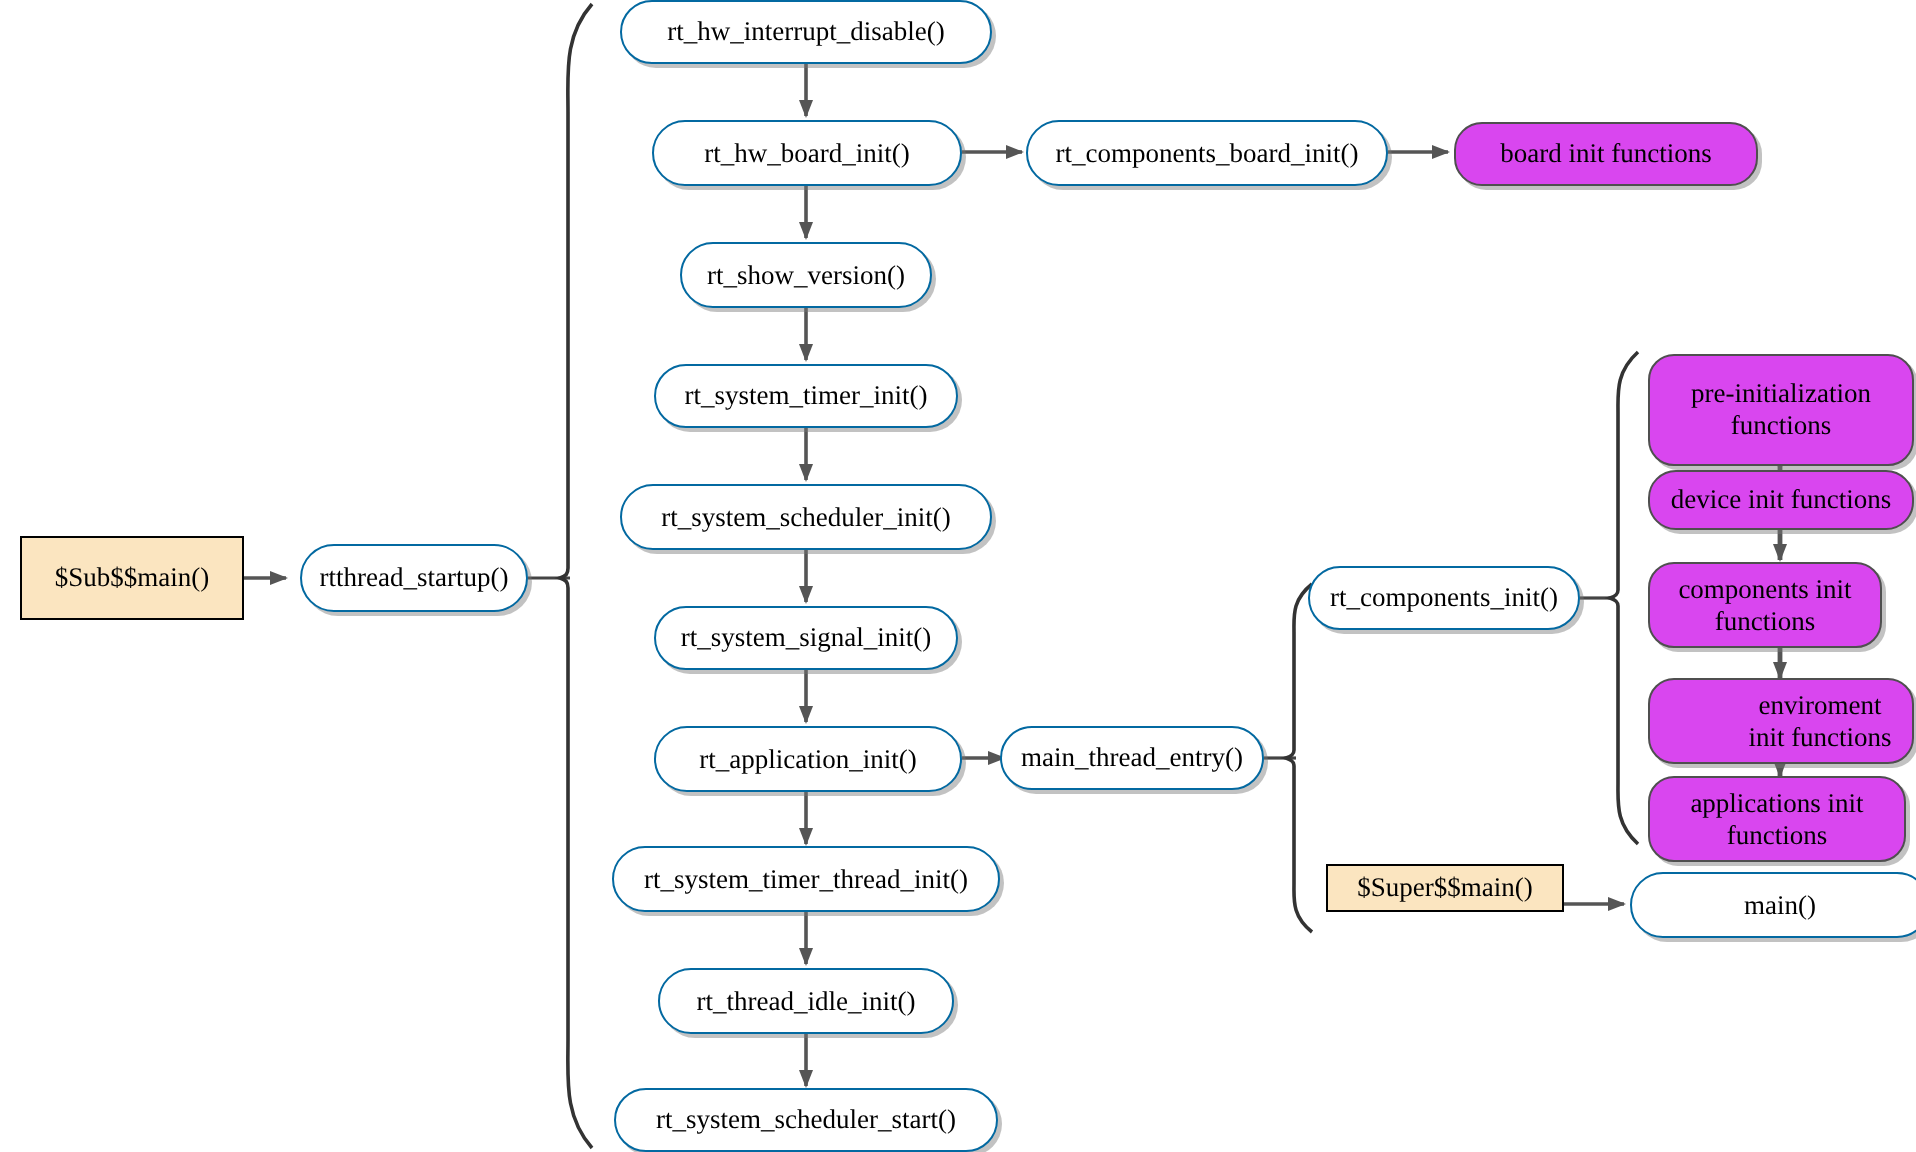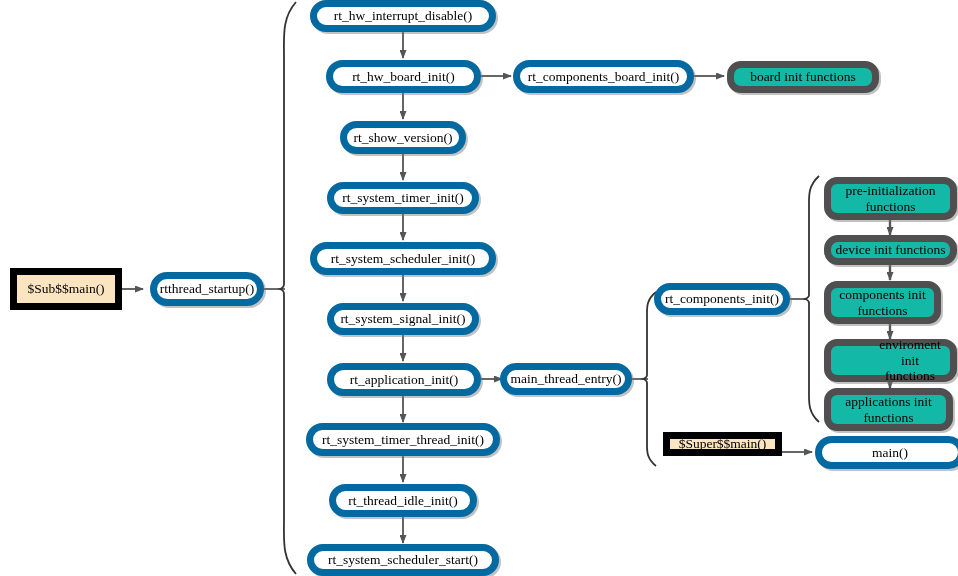--- a/index.html
+++ b/index.html
@@ -24,30 +24,30 @@
     position: absolute;
     box-sizing: border-box;
     display: flex;
     align-items: center;
     justify-content: center;
     text-align: center;
     font-family: "Liberation Serif", "DejaVu Serif", serif;
     font-size: 13.5px;
     color: #000000;
     line-height: 1.15;
-    border: 7px solid #0369a1;
+    border: 1px solid #0369a1;
     background: #ffffff;
     border-radius: 18px;
     box-shadow: 2px 2px 0 rgba(120,120,120,0.45);
     padding: 0 6px;
     white-space: nowrap;
     z-index: 3;
   }
   .node.blue {
-    background: #14b8a6;
+    background: #d946ef;
     border-color: #4f4f4f;
     border-radius: 14px;
   }
   .node.orange {
     background: #fbe5c0;
     border-color: #000000;
     border-radius: 0;
     box-shadow: none;
   }
   .node.two-line {
@@ -175,21 +175,21 @@
   </div>
 
   <div class="node orange" style="left:663px; top:432px; width:119px; height:24px;">
     <span>$Super$$main()</span>
   </div>
 
   <div class="node" style="left:815px; top:436px; width:150px; height:33px;">
     <span>main()</span>
   </div>
 
-  <div class="node blue two-line" style="left:824px; top:177px; width:133px; height:43px;">
+  <div class="node blue two-line" style="left:824px; top:177px; width:133px; height:56px;">
     <span>pre-initialization functions</span>
   </div>
 
   <div class="node blue" style="left:824px; top:235px; width:133px; height:30px;">
     <span>device init functions</span>
   </div>
 
   <div class="node blue two-line" style="left:824px; top:281px; width:117px; height:43px;">
     <span>components init functions</span>
   </div>

